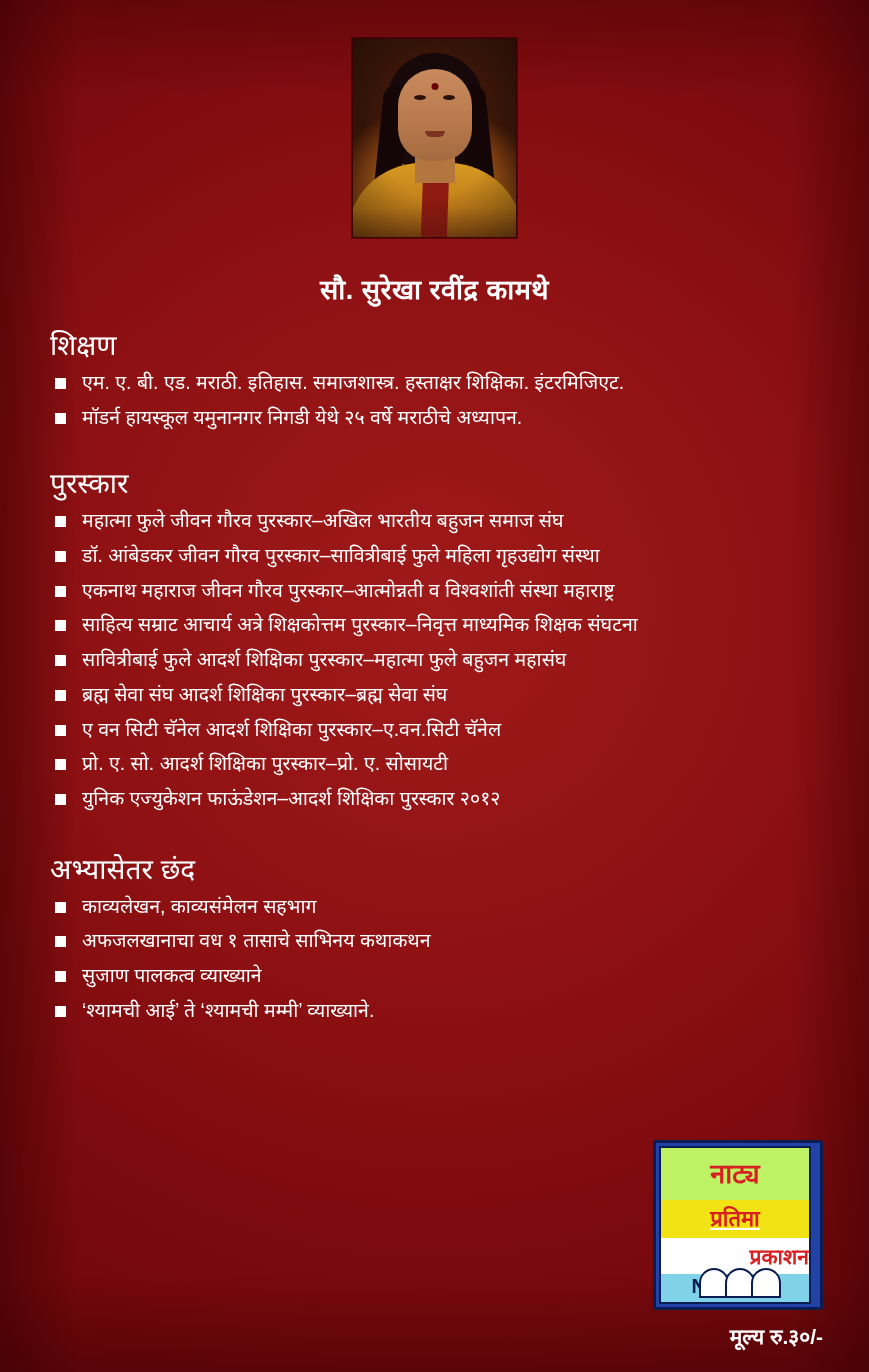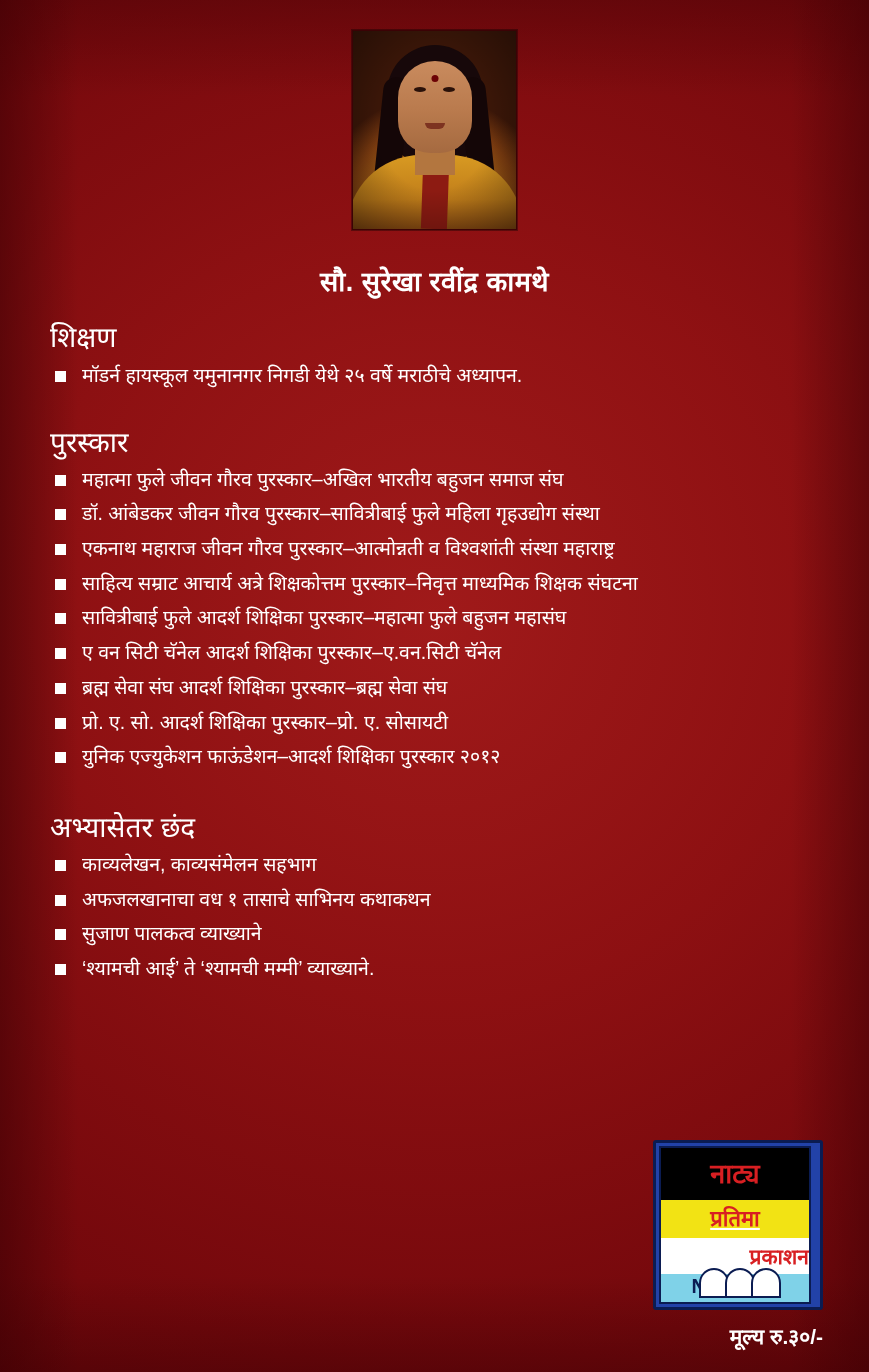--- a/index.html
+++ b/index.html
@@ -15,21 +15,21 @@
   }
   .page {
     position: relative;
     width: 869px;
     height: 1372px;
     box-sizing: border-box;
     background:
       radial-gradient(ellipse 120% 80% at 50% 45%, rgba(160,26,26,0.95) 0%, rgba(141,16,18,0.9) 35%, rgba(116,8,12,0.95) 68%, rgba(96,4,8,1) 100%),
       linear-gradient(180deg, #7d0b10 0%, #a21a1a 25%, #9c1616 55%, #7a0a0e 100%);
     color: #ffffff;
-    padding: 0 46px;
+    padding: 8px 46px;
   }
   .page:before {
     content: "";
     position: absolute;
     left: 0; top: 0; right: 0; bottom: 0;
     pointer-events: none;
     background:
       linear-gradient(90deg, rgba(60,0,4,0.55) 0%, rgba(0,0,0,0) 9%, rgba(0,0,0,0) 91%, rgba(60,0,4,0.5) 100%),
       linear-gradient(180deg, rgba(60,0,4,0.35) 0%, rgba(0,0,0,0) 7%, rgba(0,0,0,0) 93%, rgba(60,0,4,0.45) 100%);
   }
@@ -222,21 +222,21 @@
     right: 12px;
     bottom: 6px;
     background: #ffffff;
     border: 2px solid #0b1c52;
   }
   .logo .band-top {
     position: absolute;
     left: 0; right: 0;
     top: 0;
     height: 52px;
-    background: #000000;
+    background: #bef264;
     border-bottom: 2px solid #0b1c52;
     display: flex;
     align-items: center;
     justify-content: center;
     overflow: hidden;
   }
   .logo .band-top .txt {
     color: #d81f22;
     font-size: 27px;
     font-weight: bold;
@@ -343,20 +343,21 @@
       </div>
     </div>
 
     <div class="name">सौ. सुरेखा रवींद्र कामथे</div>
 
     <div class="section">
       <div class="section-title">शिक्षण</div>
       <ul class="items">
         <li>
           <span class="bullet"></span>
+          <span>एम. ए. बी. एड. मराठी. इतिहास. समाजशास्त्र. हस्ताक्षर शिक्षिका. इंटरमिजिएट.</span>
         </li>
         <li>
           <span class="bullet"></span>
           <span>मॉडर्न हायस्कूल यमुनानगर निगडी येथे २५ वर्षे मराठीचे अध्यापन.</span>
         </li>
       </ul>
     </div>
 
     <div class="spacer-small"></div>
 
@@ -378,25 +379,25 @@
         <li>
           <span class="bullet"></span>
           <span>साहित्य सम्राट आचार्य अत्रे शिक्षकोत्तम पुरस्कार–निवृत्त माध्यमिक शिक्षक संघटना</span>
         </li>
         <li>
           <span class="bullet"></span>
           <span>सावित्रीबाई फुले आदर्श शिक्षिका पुरस्कार–महात्मा फुले बहुजन महासंघ</span>
         </li>
         <li>
           <span class="bullet"></span>
+          <span>ब्रह्म सेवा संघ आदर्श शिक्षिका पुरस्कार–ब्रह्म सेवा संघ</span>
+        </li>
+        <li>
+          <span class="bullet"></span>
           <span>ए वन सिटी चॅनेल आदर्श शिक्षिका पुरस्कार–ए.वन.सिटी चॅनेल</span>
-        </li>
-        <li>
-          <span class="bullet"></span>
-          <span>ब्रह्म सेवा संघ आदर्श शिक्षिका पुरस्कार–ब्रह्म सेवा संघ</span>
         </li>
         <li>
           <span class="bullet"></span>
           <span>प्रो. ए. सो. आदर्श शिक्षिका पुरस्कार–प्रो. ए. सोसायटी</span>
         </li>
         <li>
           <span class="bullet"></span>
           <span>युनिक एज्युकेशन फाऊंडेशन–आदर्श शिक्षिका पुरस्कार २०१२</span>
         </li>
       </ul>

